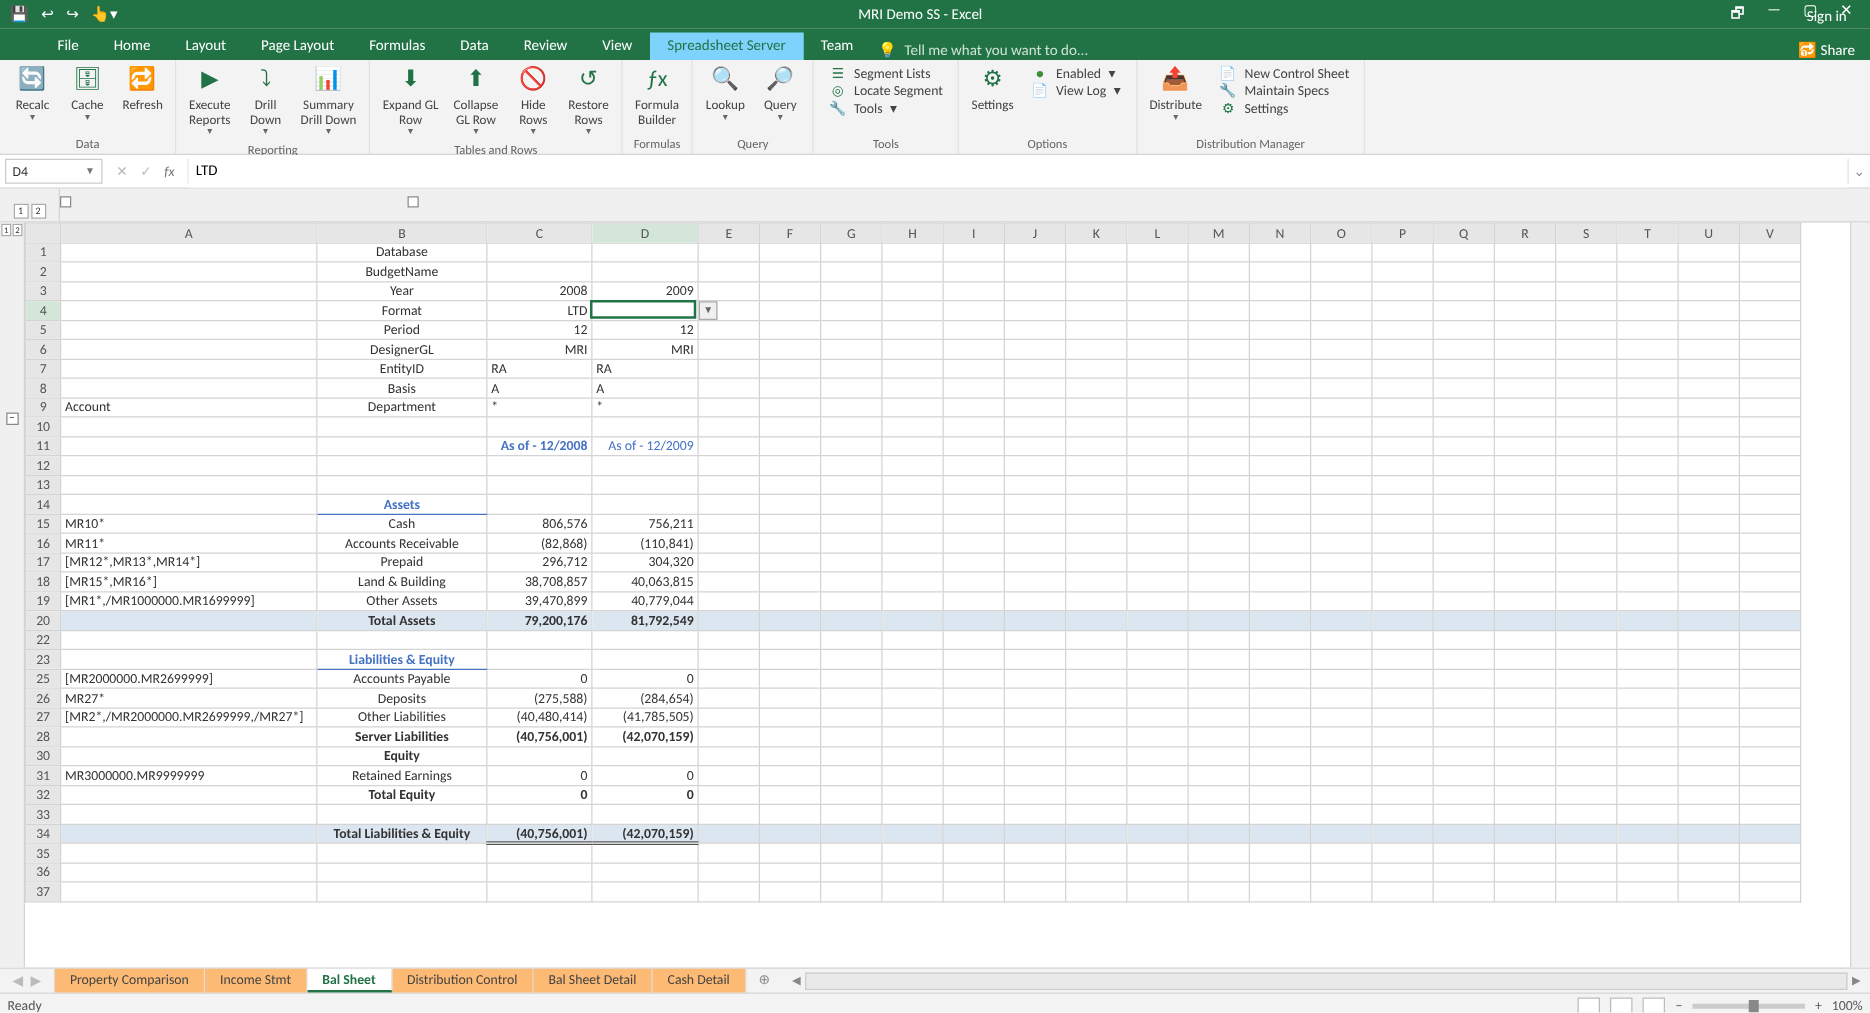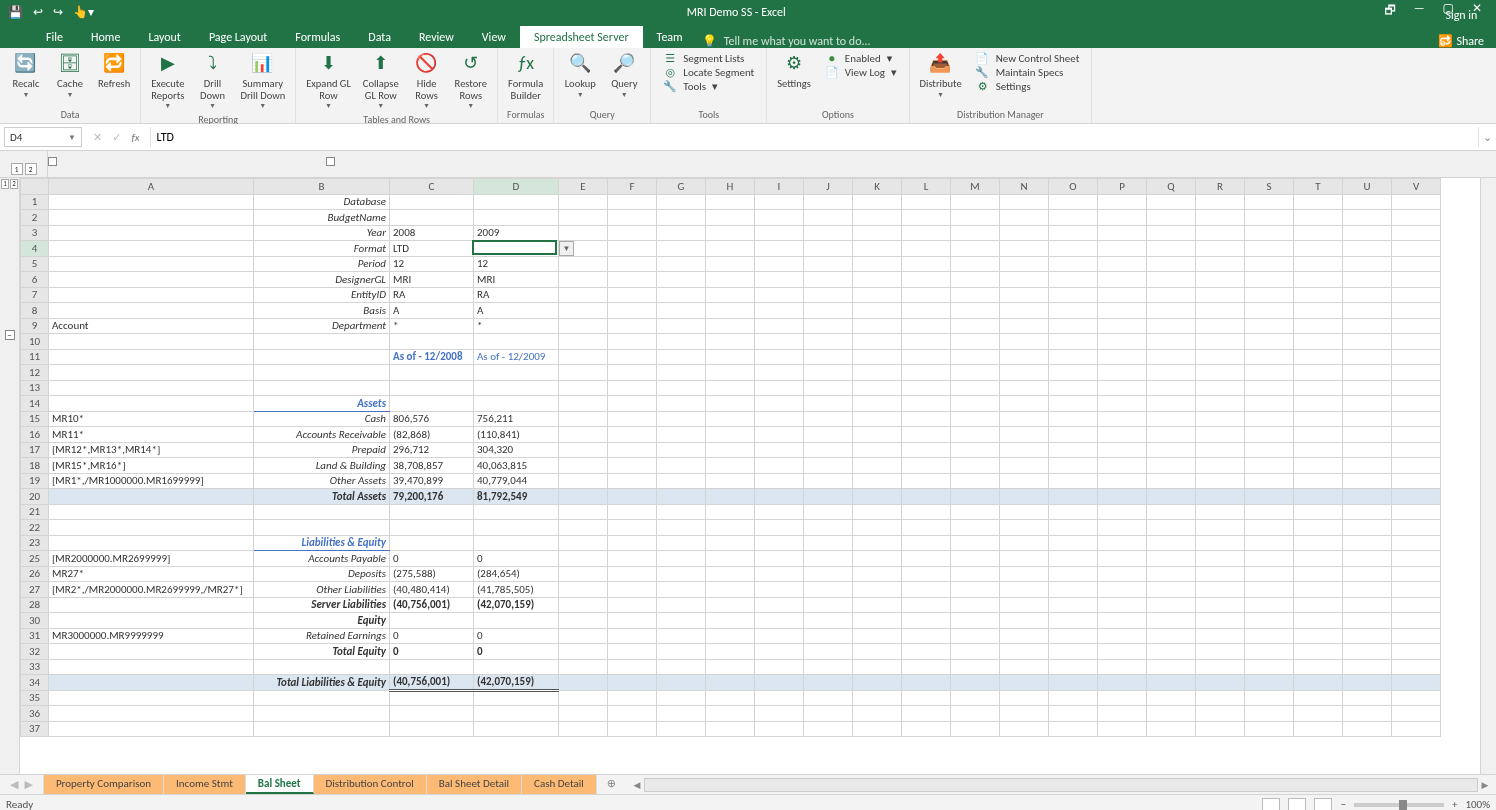--- a/index.html
+++ b/index.html
@@ -10,21 +10,21 @@
 .title-bar .qat { display: flex; gap: 10px; padding: 0 8px; align-items: center; }
 .title-bar .qat-item { color: #fff; font-size: 12px; cursor: pointer; }
 .title-bar .title { flex: 1; text-align: center; }
 .title-bar .win-controls { display: flex; gap: 18px; padding: 0 14px; }
 .title-bar .win-controls span { cursor: pointer; }
 
 
 .ribbon-tabs { background: #217346; height: 25px; display: flex; align-items: flex-end; color: #fff; font-size: 12px; }
 .ribbon-tabs .tab { padding: 4px 14px; cursor: pointer; }
 .ribbon-tabs .tab.front { color: #fff; margin-left: 32px; }
-.ribbon-tabs .tab.active { background: #ffffff; color: #217346; }
+.ribbon-tabs .tab.active { background: #7dd3fc; color: #217346; }
 .ribbon-tabs .tellme { margin-left: 6px; display: flex; align-items: center; gap: 6px; color: #cfe3d5; }
 .ribbon-tabs .right { margin-left: auto; display: flex; align-items: center; gap: 12px; padding-right: 12px; flex-direction: column; }
 
 
 .ribbon { background: #f3f3f3; border-bottom: 1px solid #d4d4d4; height: 76px; display: flex; }
 .ribbon-group { display: flex; flex-direction: column; border-right: 1px solid #e1e1e1; padding: 2px 6px 0 6px; }
 .ribbon-group .controls { flex: 1; display: flex; align-items: flex-start; gap: 4px; }
 .ribbon-group .group-name { text-align: center; font-size: 10px; color: #666; padding: 1px 0 2px; }
 .rbtn { display: flex; flex-direction: column; align-items: center; justify-content: flex-start; padding: 2px 4px; cursor: pointer; min-width: 40px; font-size: 10.5px; line-height: 1.1; text-align: center; color: #444; }
 .rbtn .ricon { width: 28px; height: 24px; display: flex; align-items: center; justify-content: center; font-size: 18px; color: #217346; }
@@ -58,23 +58,23 @@
 .outline-col .minus-btn { margin-top: 140px; width: 10px; height: 10px; border: 1px solid #888; font-size: 9px; line-height: 8px; text-align: center; background: #fff; cursor: pointer; }
 
 .grid { flex: 1; overflow: hidden; position: relative; }
 table.sheet { border-collapse: collapse; table-layout: fixed; }
 table.sheet th, table.sheet td { border: 1px solid #d4d4d4; font-size: 11px; height: 15.5px; overflow: hidden; white-space: nowrap; }
 table.sheet thead th { background: #e6e6e6; color: #555; font-weight: normal; text-align: center; position: sticky; top: 0; }
 table.sheet thead th.active-col { background: #d4e6d9; }
 table.sheet tbody th.rownum { background: #e6e6e6; color: #555; font-weight: normal; text-align: center; width: 28px; min-width: 28px; position: sticky; left: 0; }
 table.sheet tbody th.rownum.active-row { background: #d4e6d9; }
 td { padding: 0 3px; }
-td.r { }
+td.r { text-align: right; }
 td.colA { text-align: left; }
-td.colB { text-align: right; font-style: italic; }
+td.colB { text-align: center; }
 
 .hdr-blue { color: #4472c4; font-weight: bold; border-bottom: 1.5px solid #4472c4 !important; }
 .bold-row td { font-weight: bold; }
 .total-blue td { font-weight: bold; background: #dce6f1; }
 .bottom-single td.colC, .bottom-single td.colD { border-top: 1.5px solid #555 !important; }
 .double-under td.colC, .double-under td.colD { border-top: 1.5px solid #555 !important; border-bottom: 3px double #555 !important; }
 
 .active-cell-box { position: absolute; border: 2px solid #217346; background: #fff; pointer-events: none; }
 .active-cell-dd { position: absolute; width: 15px; height: 15px; border: 1px solid #aaa; background: #f0f0f0; font-size: 8px; line-height: 13px; text-align: center; cursor: pointer; color: #666; }
 
@@ -884,45 +884,20 @@
             <td class="colO"></td>
             <td class="colP"></td>
             <td class="colQ"></td>
             <td class="colR"></td>
             <td class="colS"></td>
             <td class="colT"></td>
             <td class="colU"></td>
             <td class="colV"></td>
           </tr>
           <tr class="">
-            <th class="rownum ">21</th>
-            <td class="colA"></td>
-            <td class="colB"></td>
-            <td class="colC"></td>
-            <td class="colD"></td>
-            <td class="colE"></td>
-            <td class="colF"></td>
-            <td class="colG"></td>
-            <td class="colH"></td>
-            <td class="colI"></td>
-            <td class="colJ"></td>
-            <td class="colK"></td>
-            <td class="colL"></td>
-            <td class="colM"></td>
-            <td class="colN"></td>
-            <td class="colO"></td>
-            <td class="colP"></td>
-            <td class="colQ"></td>
-            <td class="colR"></td>
-            <td class="colS"></td>
-            <td class="colT"></td>
-            <td class="colU"></td>
-            <td class="colV"></td>
-          </tr>
-          <tr class="">
             <th class="rownum ">22</th>
             <td class="colA"></td>
             <td class="colB"></td>
             <td class="colC"></td>
             <td class="colD"></td>
             <td class="colE"></td>
             <td class="colF"></td>
             <td class="colG"></td>
             <td class="colH"></td>
             <td class="colI"></td>

